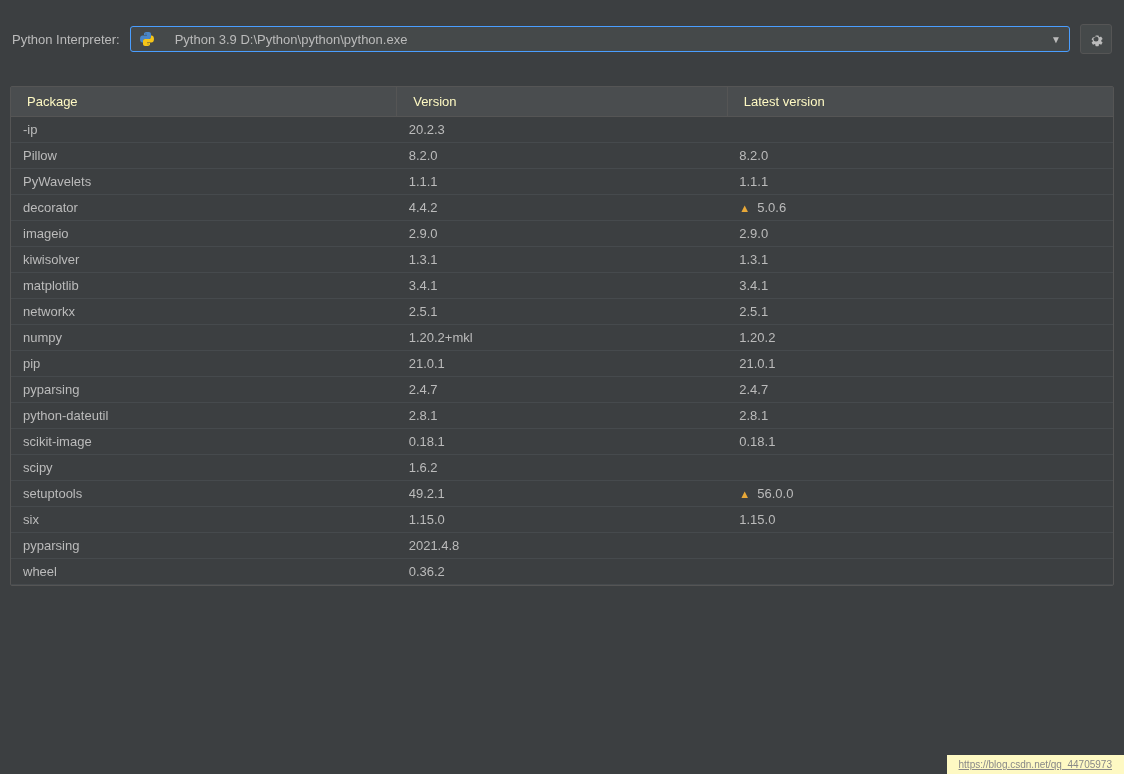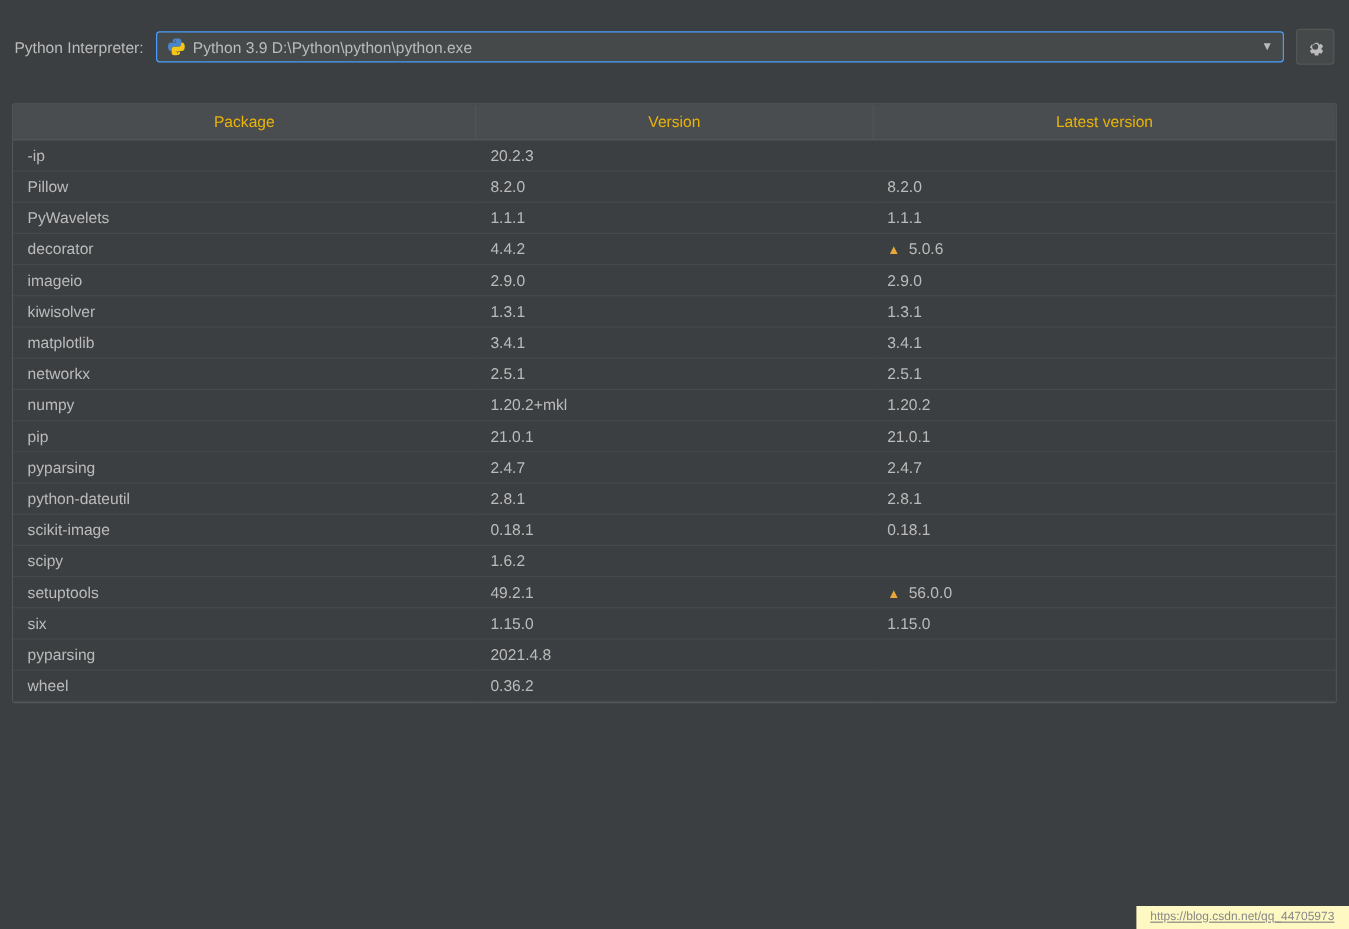--- a/index.html
+++ b/index.html
@@ -30,21 +30,21 @@
 
     .interpreter-select {
       flex: 1;
       display: flex;
       align-items: center;
       background-color: #45494a;
       border: 1.5px solid #4a9eff;
       border-radius: 3px;
       padding: 4px 8px;
       cursor: pointer;
-      gap: 6px;
+      gap: 20px;
       min-width: 0;
     }
 
     .python-icon {
       width: 16px;
       height: 16px;
       flex-shrink: 0;
     }
 
     .interpreter-text {
@@ -86,24 +86,24 @@
     table {
       width: 100%;
       border-collapse: collapse;
     }
 
     thead tr {
       background-color: #4a4d4f;
     }
 
     thead th {
-      text-align: center;
+      text-align: left;
       padding: 7px 16px;
       font-weight: normal;
-      color: #eab308;
+      color: #fef9c3;
       border-bottom: 1px solid #555;
       border-right: 1px solid #555;
     }
 
     thead th:last-child {
       border-right: none;
     }
 
     tbody tr {
       background-color: #3c3f41;

